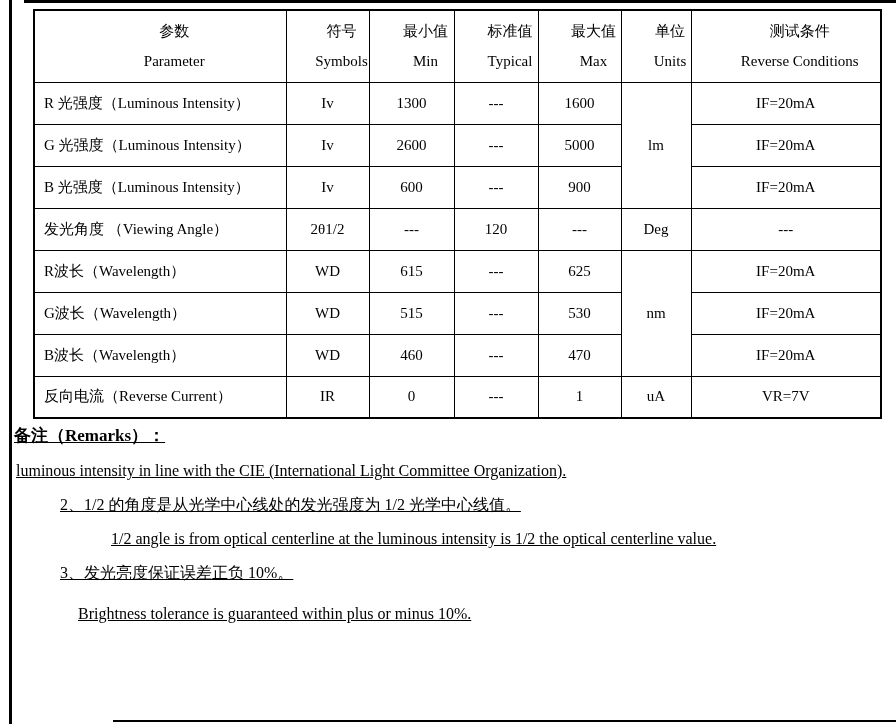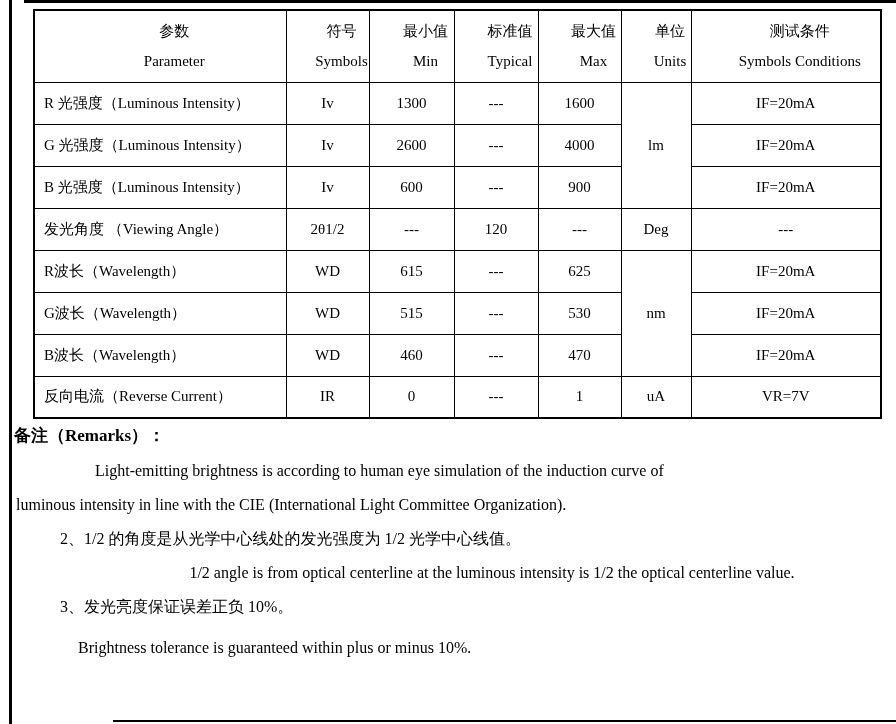--- a/index.html
+++ b/index.html
@@ -46,31 +46,31 @@
     font-size: 15px;
   }
   col.c-param { width: 252px; }
   col.c-sym   { width: 83px; }
   col.c-min   { width: 85px; }
   col.c-typ   { width: 84px; }
   col.c-max   { width: 83px; }
   col.c-unit  { width: 70px; }
   col.c-cond  { width: 190px; }
 
-  .remarks { margin-top: 5px; }
+  .remarks { margin-top: 5px; text-decoration: underline; }
   .remarks-heading {
     margin-left: 14px;
     font-size: 17px;
     font-weight: bold;
   }
   .r-line { font-size: 16px; line-height: 21px; margin-top: 13px; }
   .ind-a { margin-left: 60px; }
   .ind-b { margin-left: 95px; }
   .ind-c { margin-left: 16px; }
-  .ind-d { margin-left: 88px; text-align: center; }
+  .ind-d { margin-left: 111px; }
   .ind-e { margin-left: 78px; margin-top: 20px; }
 </style>
 </head>
 <body>
 
 <div class="page">
   <div class="border-left"></div>
   <div class="border-top"></div>
   <div class="border-bottom"></div>
 
@@ -106,40 +106,40 @@
         <th>
           <div class="hl">最大值</div>
           <div class="hl">Max</div>
         </th>
         <th>
           <div class="hl">单位</div>
           <div class="hl">Units</div>
         </th>
         <th>
           <div class="hl">测试条件</div>
-          <div class="hl">Symbols Conditions</div>
+          <div class="hl">Reverse Conditions</div>
         </th>
       </tr>
     </thead>
     <tbody>
       <tr>
         <td class="param">R 光强度（Luminous Intensity）</td>
         <td>Iv</td>
         <td>1300</td>
         <td>---</td>
         <td>1600</td>
         <td rowspan="3">lm</td>
         <td>IF=20mA</td>
       </tr>
       <tr>
         <td class="param">G 光强度（Luminous Intensity）</td>
         <td>Iv</td>
         <td>2600</td>
         <td>---</td>
-        <td>4000</td>
+        <td>5000</td>
         <td>IF=20mA</td>
       </tr>
       <tr>
         <td class="param">B 光强度（Luminous Intensity）</td>
         <td>Iv</td>
         <td>600</td>
         <td>---</td>
         <td>900</td>
         <td>IF=20mA</td>
       </tr>
@@ -184,20 +184,19 @@
         <td>---</td>
         <td>1</td>
         <td>uA</td>
         <td>VR=7V</td>
       </tr>
     </tbody>
   </table>
 
   <div class="remarks">
     <div class="remarks-heading">备注（Remarks）：</div>
-    <div class="r-line ind-b">Light-emitting brightness is according to human eye simulation of the induction curve of</div>
     <div class="r-line ind-c">luminous intensity in line with the CIE (International Light Committee Organization).</div>
     <div class="r-line ind-a">2、1/2 的角度是从光学中心线处的发光强度为 1/2 光学中心线值。</div>
     <div class="r-line ind-d">1/2 angle is from optical centerline at the luminous intensity is 1/2 the optical centerline value.</div>
     <div class="r-line ind-a">3、发光亮度保证误差正负 10%。</div>
     <div class="r-line ind-e">Brightness tolerance is guaranteed within plus or minus 10%.</div>
   </div>
 </div>
 
 </body></html>

